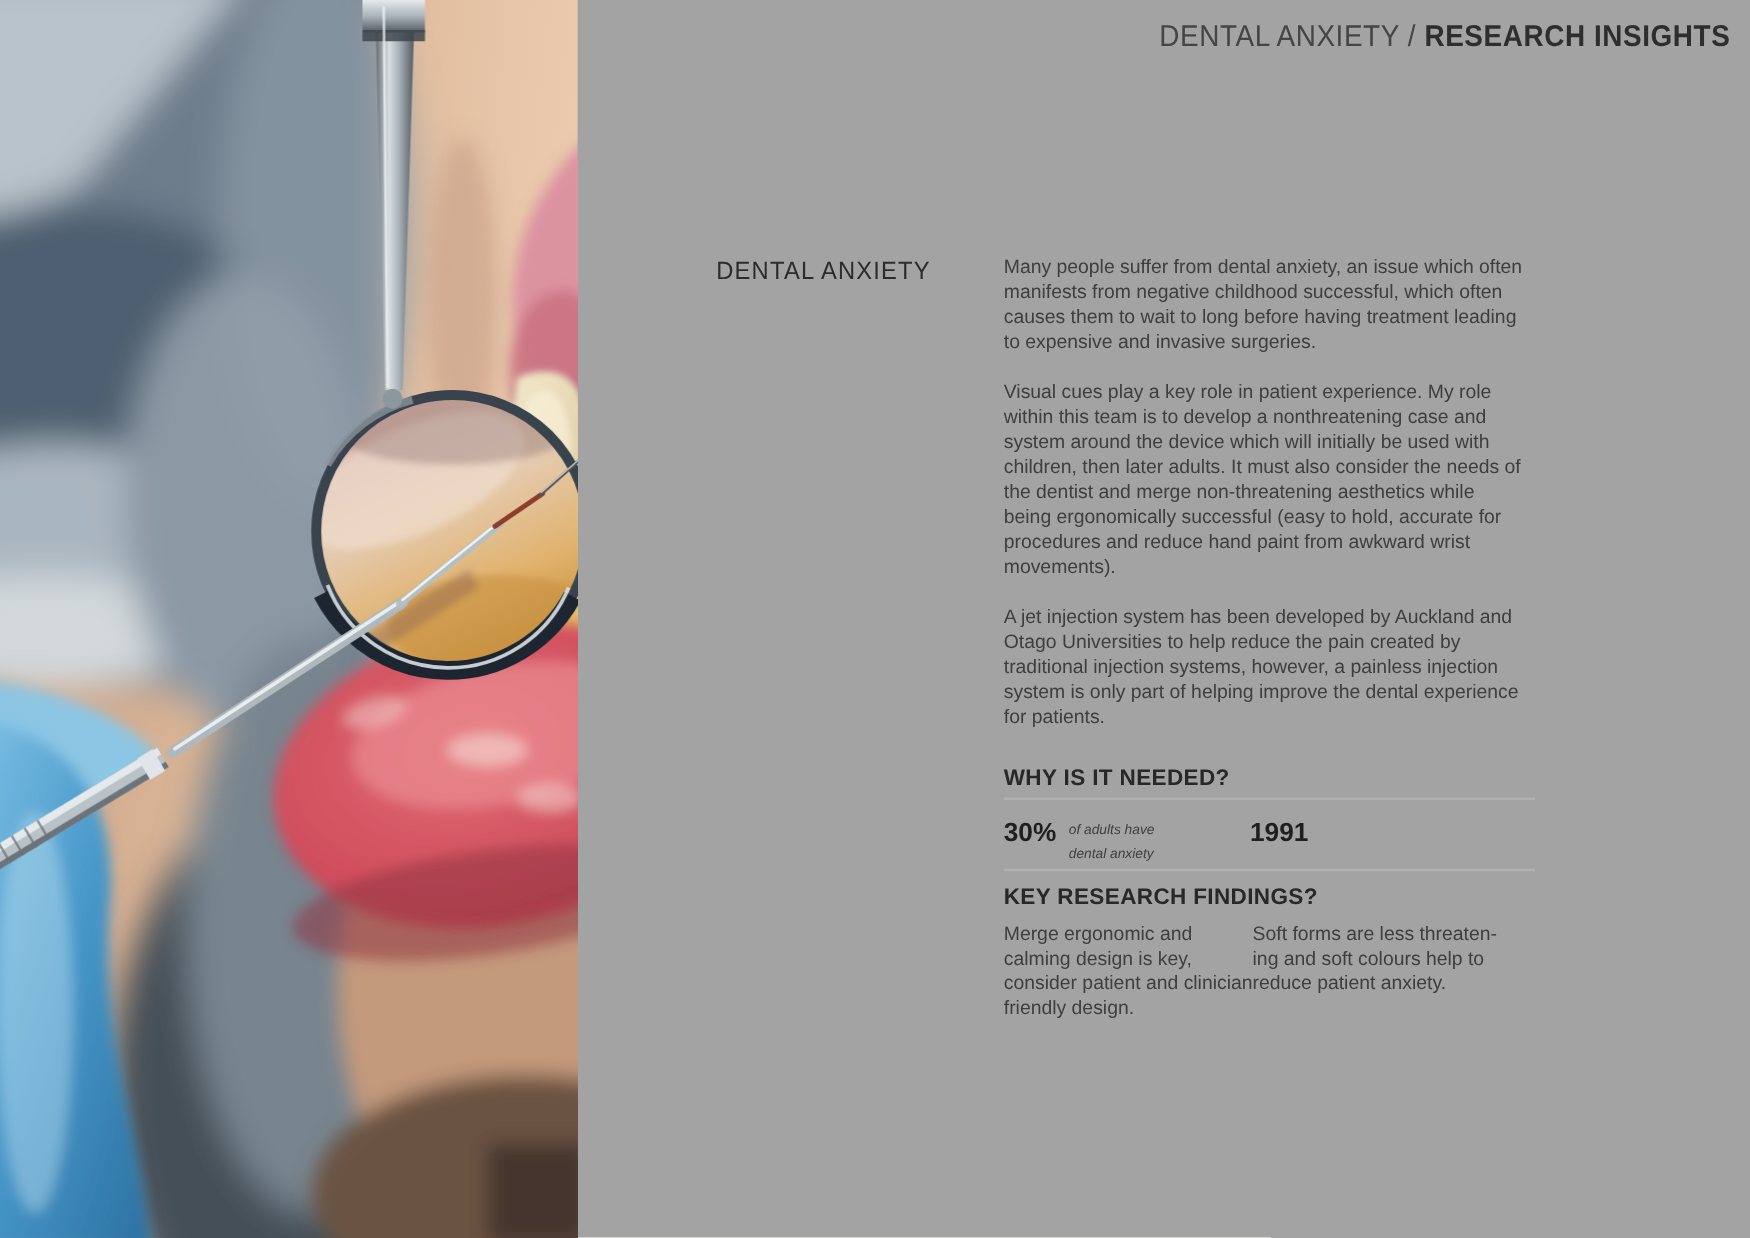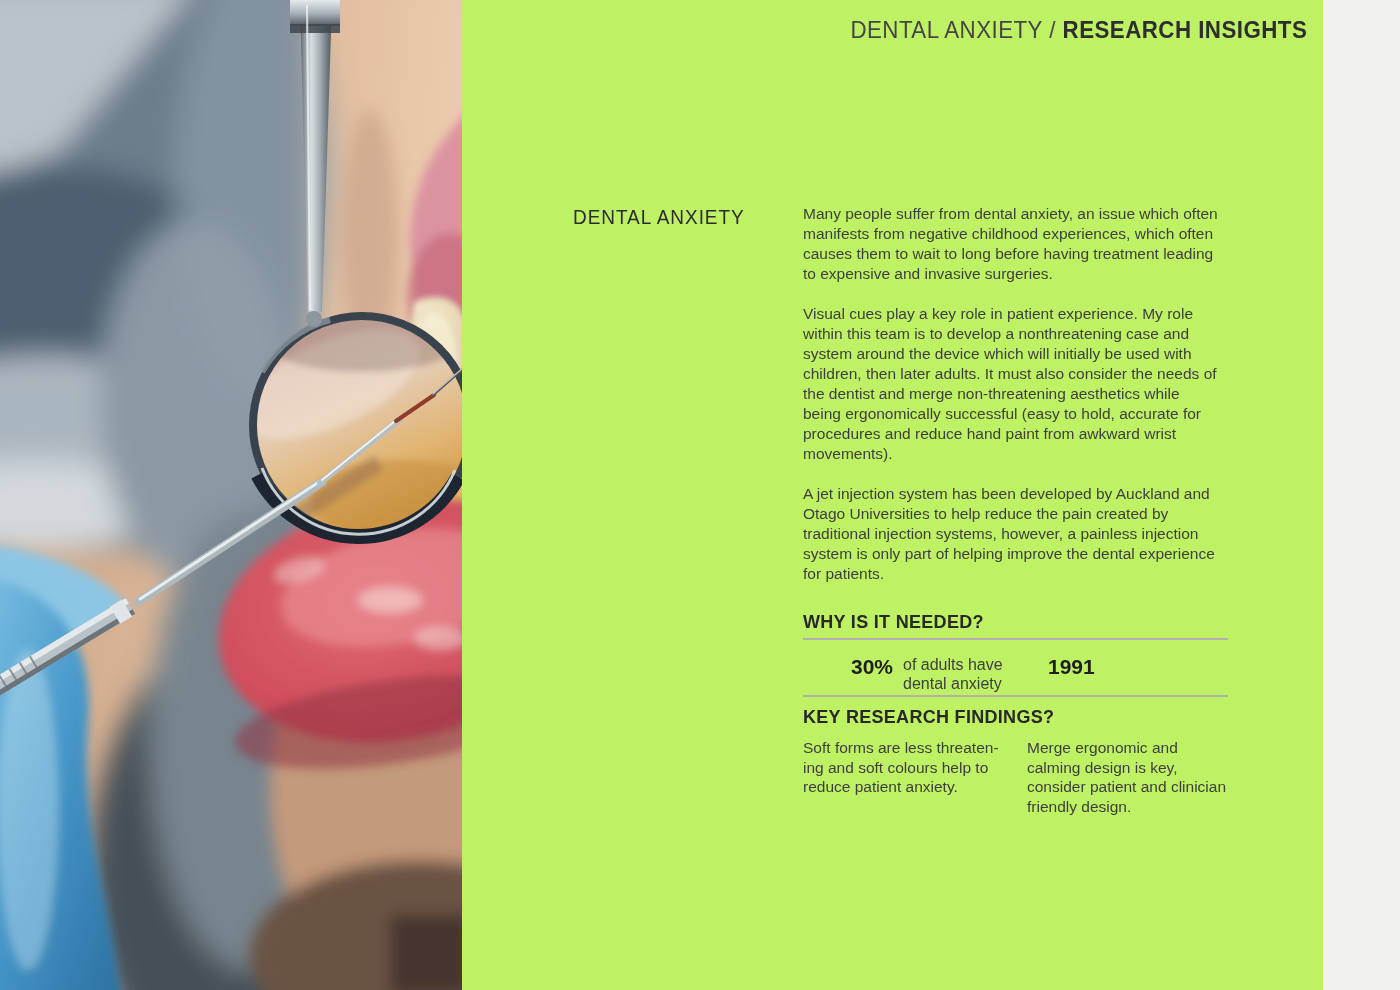--- a/index.html
+++ b/index.html
@@ -7,21 +7,21 @@
     position:relative;width:1400px;height:990px;overflow:hidden;
     background:#f1f1f0;font-family:"Liberation Sans",sans-serif;
     -webkit-font-smoothing:antialiased;
   }
   
   .photo{
     position:absolute;left:0;top:0;width:462px;height:990px;overflow:hidden;background:#e3c1a4;
   }
   .photo svg{display:block;width:462px;height:990px;}
   
-  .content{position:absolute;left:462px;top:0;width:861px;height:990px;background:#bef264;}
+  .content{position:absolute;left:462px;top:0;width:938px;height:990px;background:#a3a3a3;}
   .page-header{
     position:absolute;top:16px;right:16px;white-space:nowrap;
     font-size:24px;letter-spacing:.5px;color:#454545;
     transform:scaleX(.93);transform-origin:100% 50%;
   }
   .page-header .bold{font-weight:700;color:#2e2e2e;}
   .section-label{
     position:absolute;left:111px;top:206px;font-size:20px;letter-spacing:1px;color:#2c2c2c;
     transform:scaleX(.95);transform-origin:0 50%;white-space:nowrap;
   }
@@ -30,23 +30,23 @@
     font-size:15.5px;line-height:20px;color:#3e3e3e;margin:0 0 20px 0;white-space:pre-line;
   }
   .sec-heading{
     font-size:18px;font-weight:700;letter-spacing:.3px;color:#282828;line-height:20px;margin:0;
   }
   .sec-heading.why{margin-top:28px;}
   .sec-heading.findings-h{margin-top:10px;}
   .divider{width:425px;height:2px;background:#b1b1af;margin-top:6px;}
   .stats{display:flex;margin-top:14px;width:440px;align-items:flex-start;}
   .stat{display:flex;align-items:flex-start;}
-  .stat.first{width:197px;flex:none;margin-left:48px;}
+  .stat.first{width:197px;flex:none;}
   .stat-value{font-size:21px;font-weight:700;color:#1f1f1f;line-height:24px;margin-top:1px;white-space:nowrap;}
-  .stat-desc{font-size:16px;line-height:19px;color:#3e3e3e;margin-left:10px;padding-top:1px;white-space:pre-line;}
+  .stat-desc{font-size:11px;line-height:19px;color:#3e3e3e;margin-left:10px;padding-top:1px;white-space:pre-line;font-style:italic;}
   .divider.second{margin-top:2px;}
   .findings-row{display:flex;margin-top:11px;}
   .finding{font-size:15.5px;line-height:19.5px;color:#3e3e3e;white-space:pre-line;}
   .finding.first{width:224px;flex:none;}
 </style>
 </head>
 <body>
 
 <div class="canvas">
 
@@ -211,21 +211,21 @@
   <div class="content">
 
     <div class="page-header">
       <span>DENTAL ANXIETY / </span><span class="bold">RESEARCH INSIGHTS</span>
     </div>
 
     <div class="section-label">DENTAL ANXIETY</div>
 
     <div class="text-col">
       <p class="body-par">Many people suffer from dental anxiety, an issue which often
-manifests from negative childhood experiences, which often
+manifests from negative childhood successful, which often
 causes them to wait to long before having treatment leading
 to expensive and invasive surgeries.</p>
       <p class="body-par">Visual cues play a key role in patient experience. My role
 within this team is to develop a nonthreatening case and
 system around the device which will initially be used with
 children, then later adults. It must also consider the needs of
 the dentist and merge non-threatening aesthetics while
 being ergonomically successful (easy to hold, accurate for
 procedures and reduce hand paint from awkward wrist
 movements).</p>
@@ -247,24 +247,24 @@
         <div class="stat">
           <span class="stat-value">1991</span>
         </div>
       </div>
 
       <div class="divider second"></div>
 
       <h3 class="sec-heading findings-h">KEY RESEARCH FINDINGS?</h3>
 
       <div class="findings-row">
-        <div class="finding first">Soft forms are less threaten-
-ing and soft colours help to
-reduce patient anxiety.</div>
         <div class="finding">Merge ergonomic and
 calming design is key,
 consider patient and clinician
 friendly design.</div>
+        <div class="finding first">Soft forms are less threaten-
+ing and soft colours help to
+reduce patient anxiety.</div>
       </div>
     </div>
 
   </div>
 </div>
 
 </body></html>

